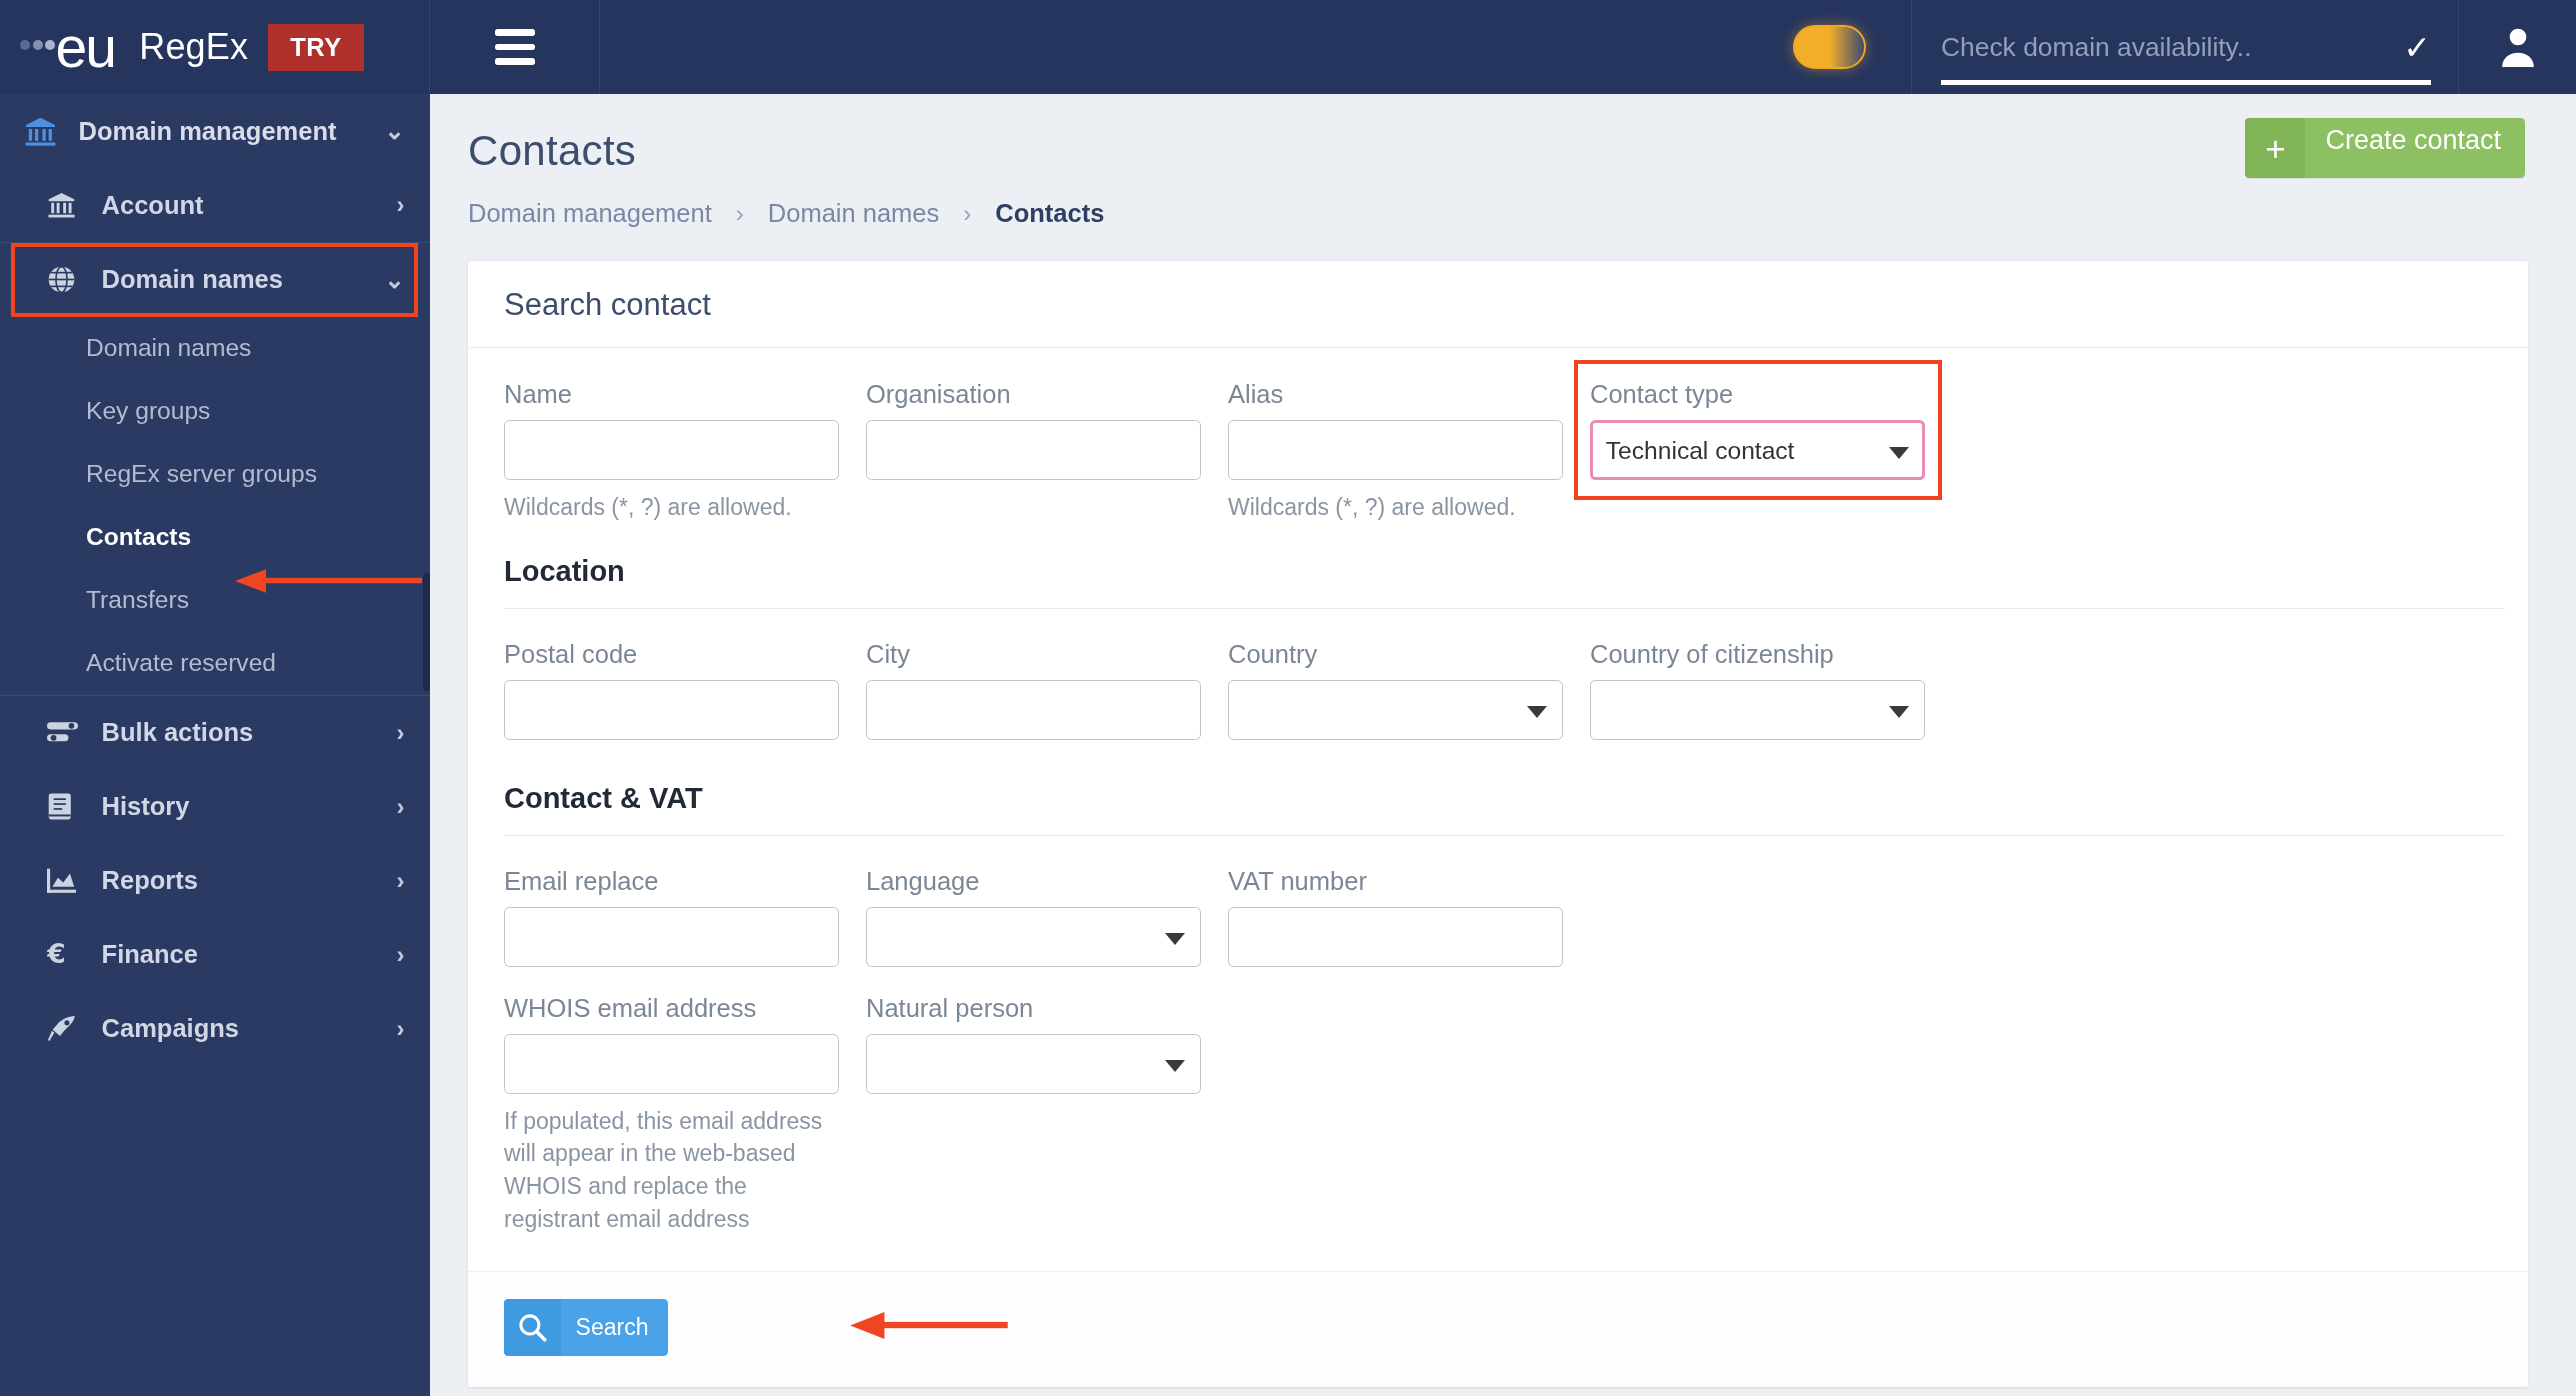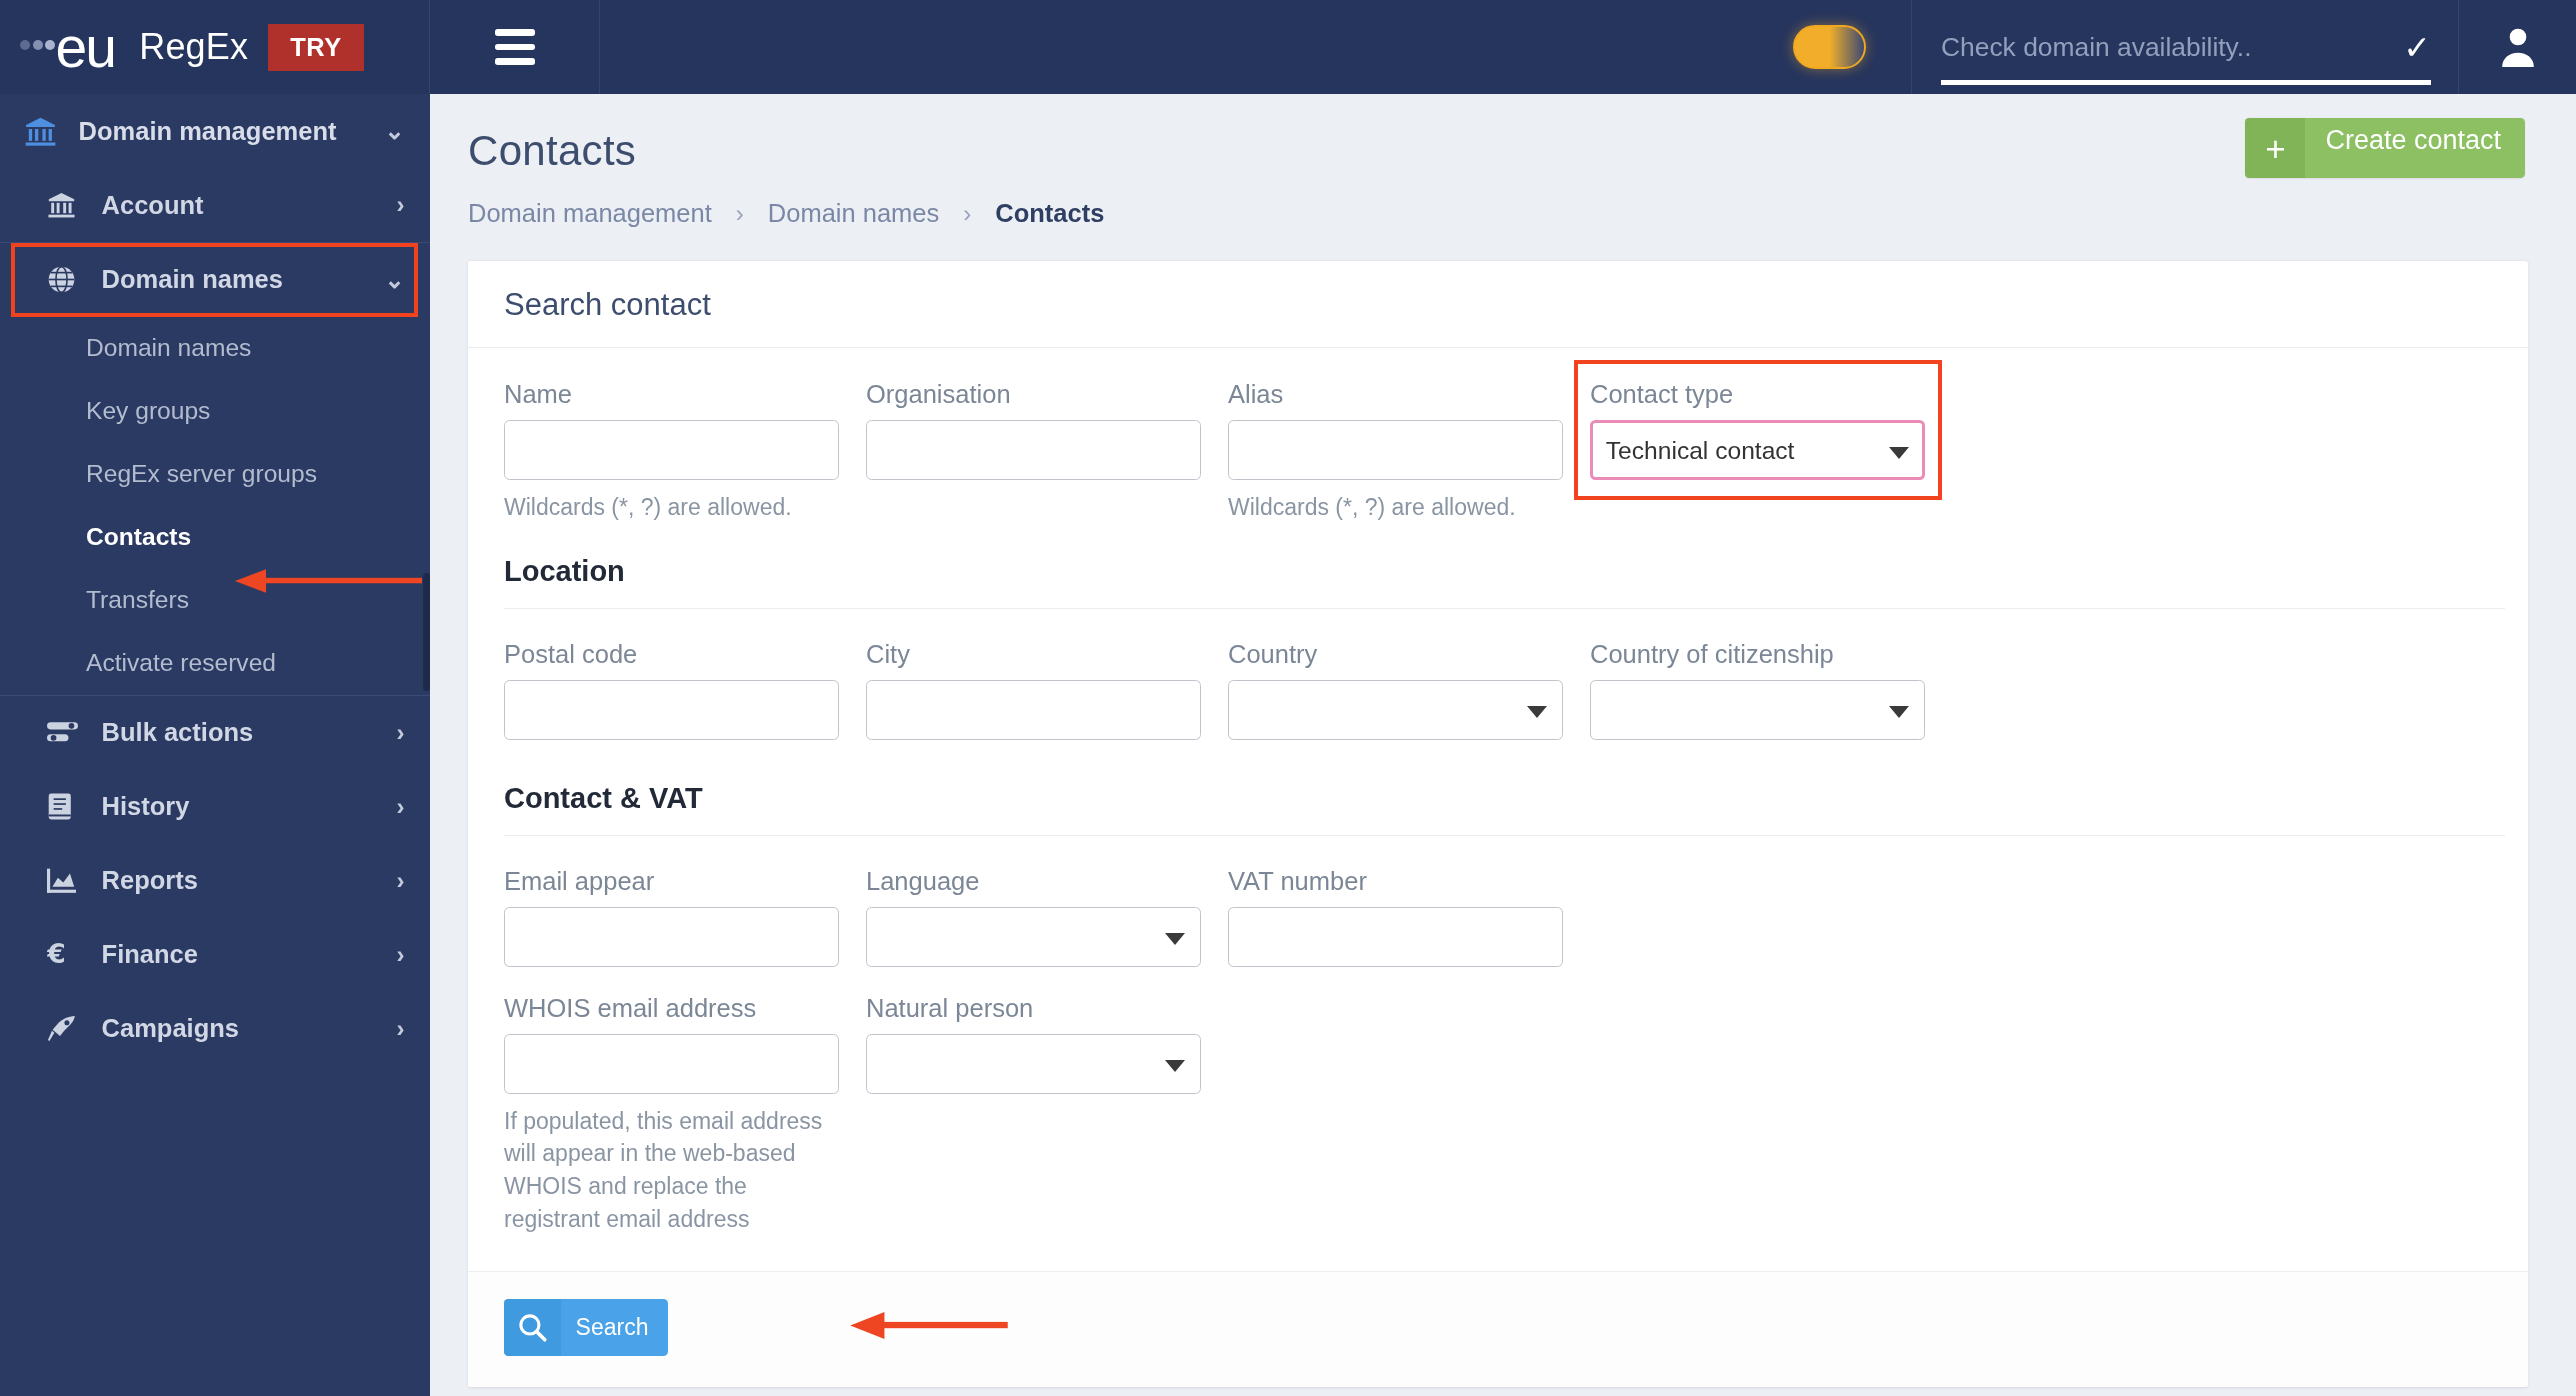--- a/index.html
+++ b/index.html
@@ -541,21 +541,21 @@
             </select>
           </div>
         </div>
       </div>
 
       <div class="sec-title" style="margin-top:33px;">Contact &amp; VAT</div>
       <div class="sec-rule"></div>
 
       <div class="grid4" style="padding-top:31px;">
         <div class="col">
-          <div class="fld-label">Email appear</div>
+          <div class="fld-label">Email replace</div>
           <input class="fld-input" value="" style="">
         </div>
         <div class="col">
           <div class="fld-label">Language</div>
           <div class="sel-wrap">
             <select class="fld-select">
               <option></option>
             </select>
           </div>
         </div>

